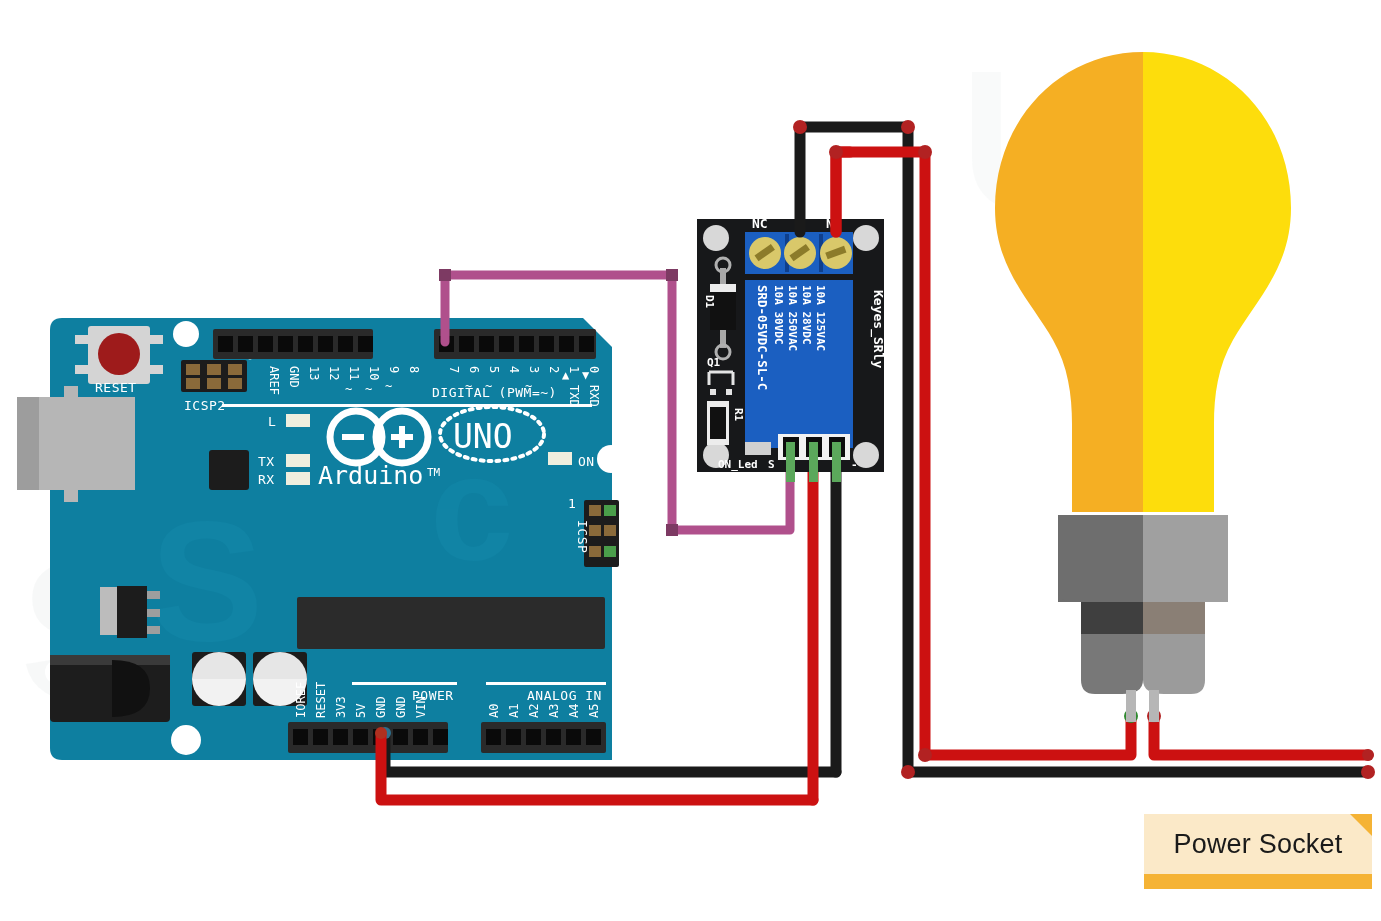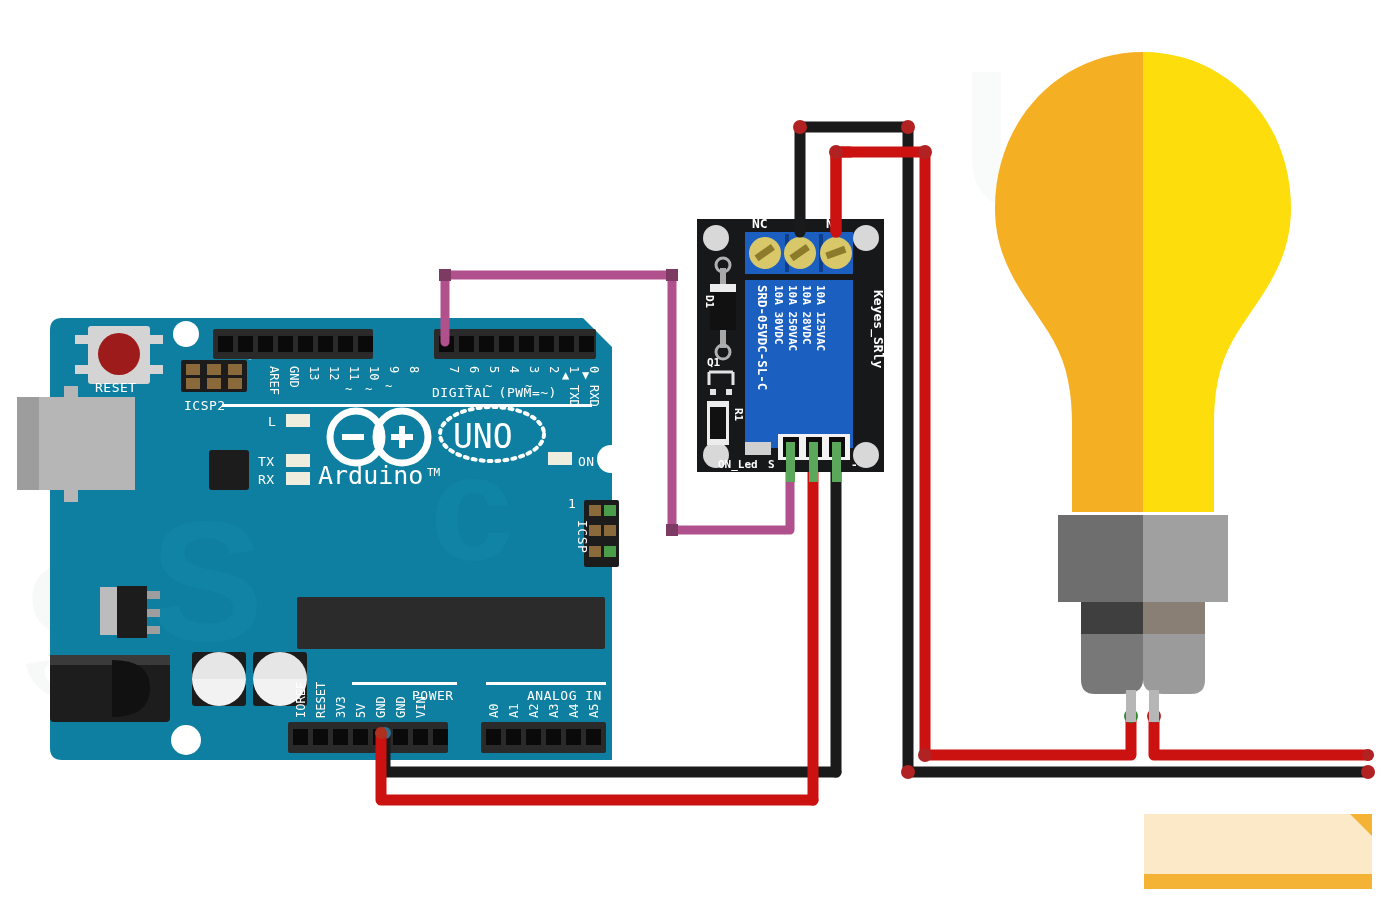--- a/index.html
+++ b/index.html
@@ -467,15 +467,16 @@
 
       <rect x="1126" y="690" width="10" height="32" fill="#b6b6b6"></rect>
       <rect x="1149" y="690" width="10" height="32" fill="#b6b6b6"></rect>
     </g>
   </svg>
 
   <div id="socket-label">
     <div class="note-body"></div>
     <div class="note-fold"></div>
     <div class="note-bar"></div>
+    <div class="note-text">Power Socket</div>
   </div>
 
 </div>
 
 </body></html>

